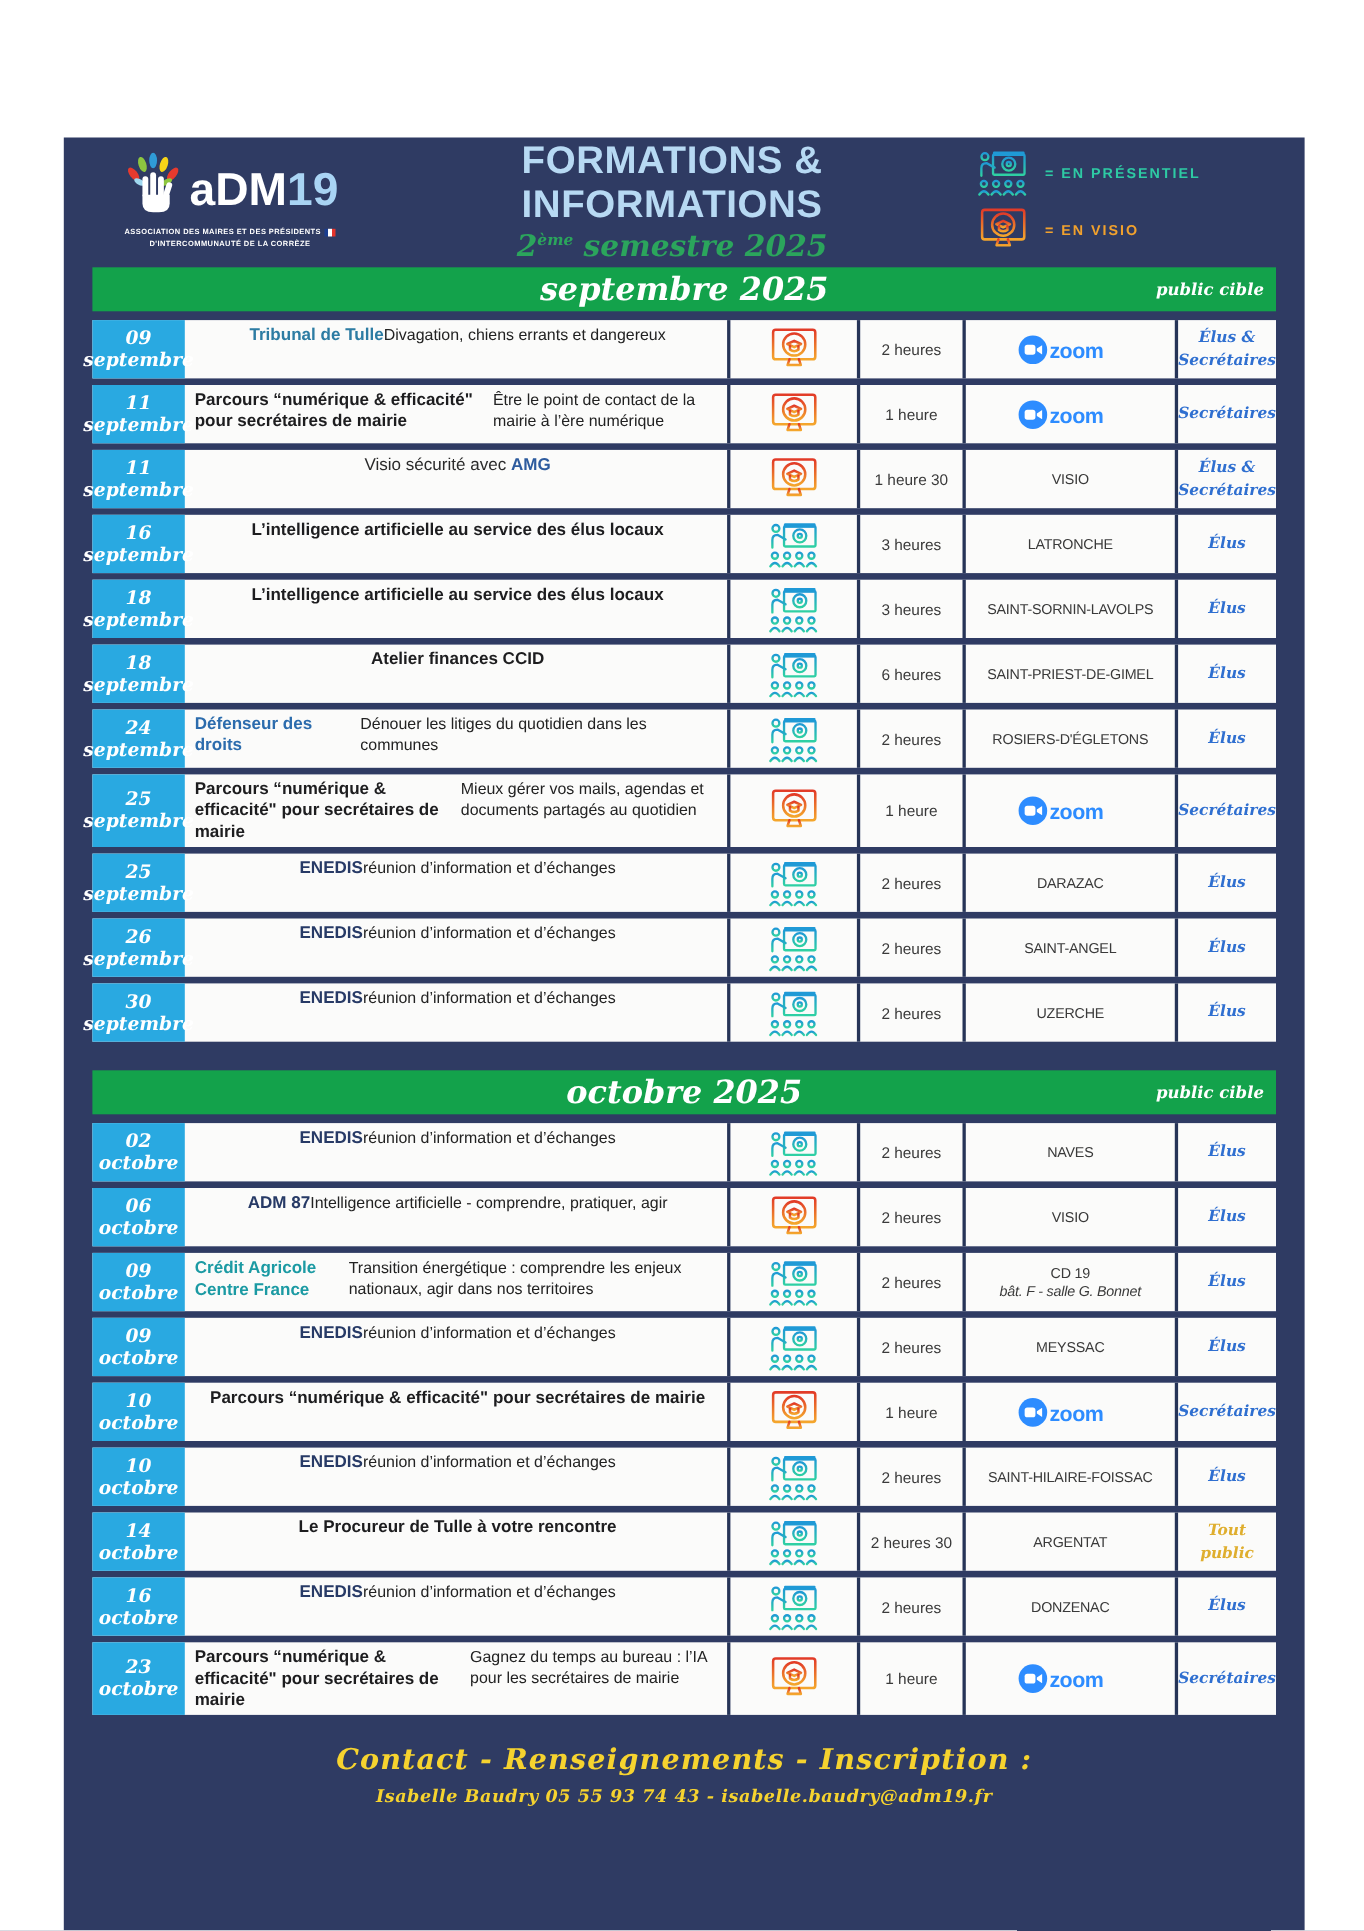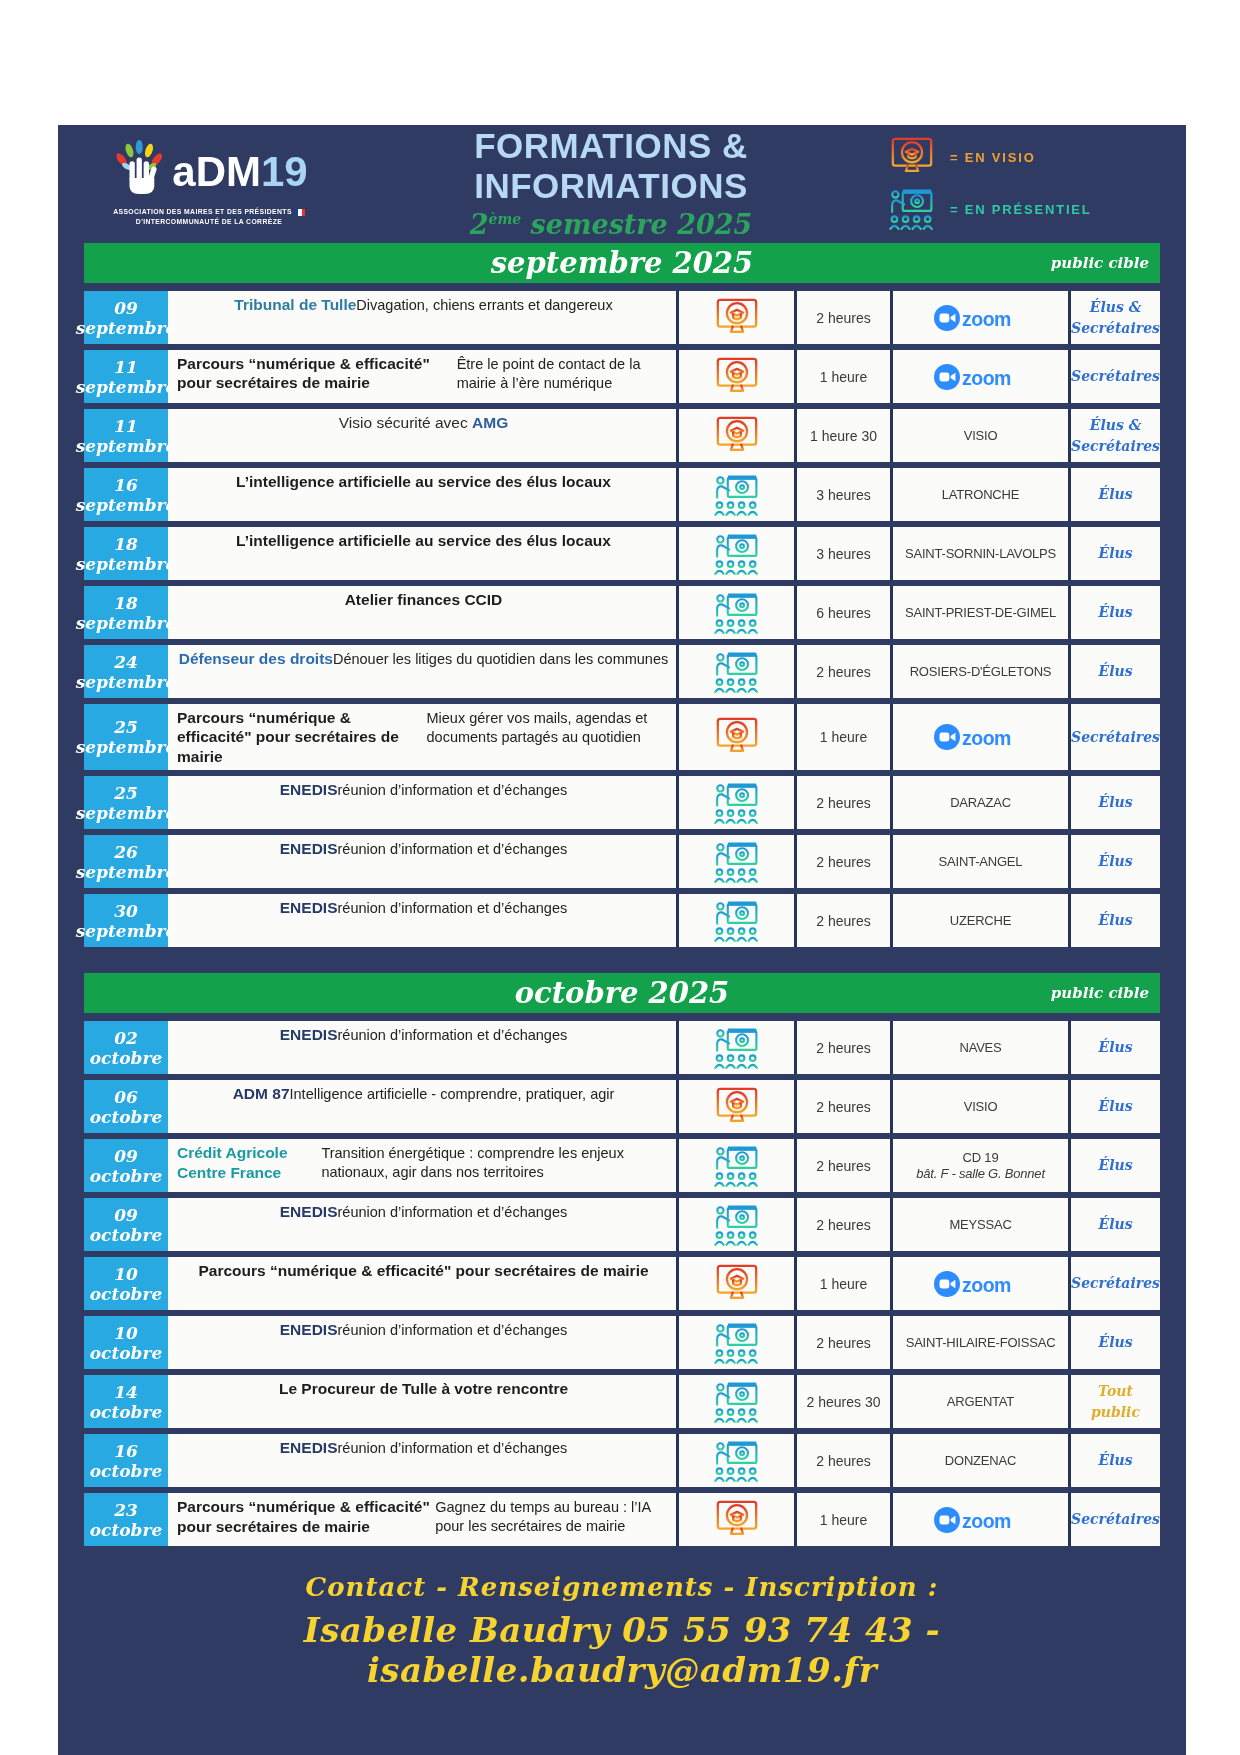--- a/index.html
+++ b/index.html
@@ -35,34 +35,34 @@
   .month{color:#fff;font-size:29px;}
   .public-cible{position:absolute;right:11px;top:50%;transform:translateY(-50%);color:#fff;font-size:15px;white-space:nowrap;font-style:italic;}
   .rows{margin-top:8px;}
 
   .row{display:flex;align-items:stretch;min-height:53px;margin-bottom:6px;background:#fbfbfa;}
   .cell{display:flex;align-items:center;justify-content:center;box-sizing:border-box;}
   .c-date{width:84px;background:#29a9e1;color:#fff;font-size:17px;text-align:center;flex:0 0 auto;}
   .c-desc{flex:1 1 auto;flex-direction:row;align-items:flex-start;justify-content:center;padding:4px 6px 4px 9px;overflow:hidden;}
   .c-icon{width:118px;flex:0 0 auto;}
   .c-dur{width:96px;flex:0 0 auto;font-size:14px;color:#3a3a3a;text-align:center;}
-  .c-loc{width:178px;flex:0 0 auto;flex-direction:column;font-size:13px;color:#3a3a3a;text-align:center;letter-spacing:-.2px;padding:2px;}
+  .c-loc{width:193px;flex:0 0 auto;flex-direction:column;font-size:13px;color:#3a3a3a;text-align:center;letter-spacing:-.2px;padding:2px;}
   .c-pub{width:92px;flex:0 0 auto;font-size:14px;color:#2f6fd0;text-align:center;padding:2px;line-height:1.5;}
   .c-icon,.c-dur,.c-loc,.c-pub{border-left:3px solid #263457;}
   .title{font-size:15.5px;font-weight:bold;line-height:1.25;color:#1d1d1f;}
   .title .pre{font-weight:normal;color:#2b2b2b;}
   .subtitle{font-size:14.5px;color:#222;line-height:1.3;margin-top:1px;}
   .loc-sub{font-style:italic;font-size:13px;margin-top:1px;}
   .row-icon{width:48px;height:46px;}
   .zoom-logo{width:96px;height:28px;}
 
   
   .footer{margin-top:22px;text-align:center;color:#f6d32f;}
   .footer .l1{font-size:26px;letter-spacing:1px;}
-  .footer .l2{font-size:34px;margin-top:8px;letter-spacing:.5px;}
+  .footer .l2{font-size:16px;margin-top:8px;letter-spacing:.5px;}
   .hidden-defs{position:absolute;width:0;height:0;overflow:hidden;}
 </style>
 </head>
 <body>
 
 <svg class="hidden-defs" aria-hidden="true">
   <defs>
     <linearGradient id="gradV" x1="0" y1="0" x2="0" y2="1">
       <stop offset="0" stop-color="#e23b28"></stop>
         <stop offset="1" stop-color="#f4a62c"></stop>
@@ -143,32 +143,32 @@
           <span>D'INTERCOMMUNAUTÉ DE LA CORRÈZE</span>
         </div>
       </div>
 
       <div class="hdr-center">
         <div class="hdr-title">FORMATIONS &amp; INFORMATIONS</div>
         <div class="hdr-sub script"><span>2</span><sup>ème</sup><span> semestre 2025</span></div>
       </div>
 
       <div class="legend">
+        <div class="legend-row legend-pres">
+          <svg class="row-icon" width="42" height="38">
+              <use href="#sym-presentiel"></use>
+            </svg>
+          <span class="legend-label">= EN PRÉSENTIEL</span>
+        </div>
         <div class="legend-row legend-visio">
           <svg class="row-icon" width="42" height="40">
               <use href="#sym-visio"></use>
             </svg>
           <span class="legend-label">= EN VISIO</span>
         </div>
-        <div class="legend-row legend-pres">
-          <svg class="row-icon" width="42" height="38">
-              <use href="#sym-presentiel"></use>
-            </svg>
-          <span class="legend-label">= EN PRÉSENTIEL</span>
-        </div>
       </div>
     </div>
 
     <div class="sections">
   <div class="section">
     <div class="band">
       <span class="month script">septembre 2025</span>
       <span class="public-cible script">public cible</span>
     </div>
     <div class="rows">

